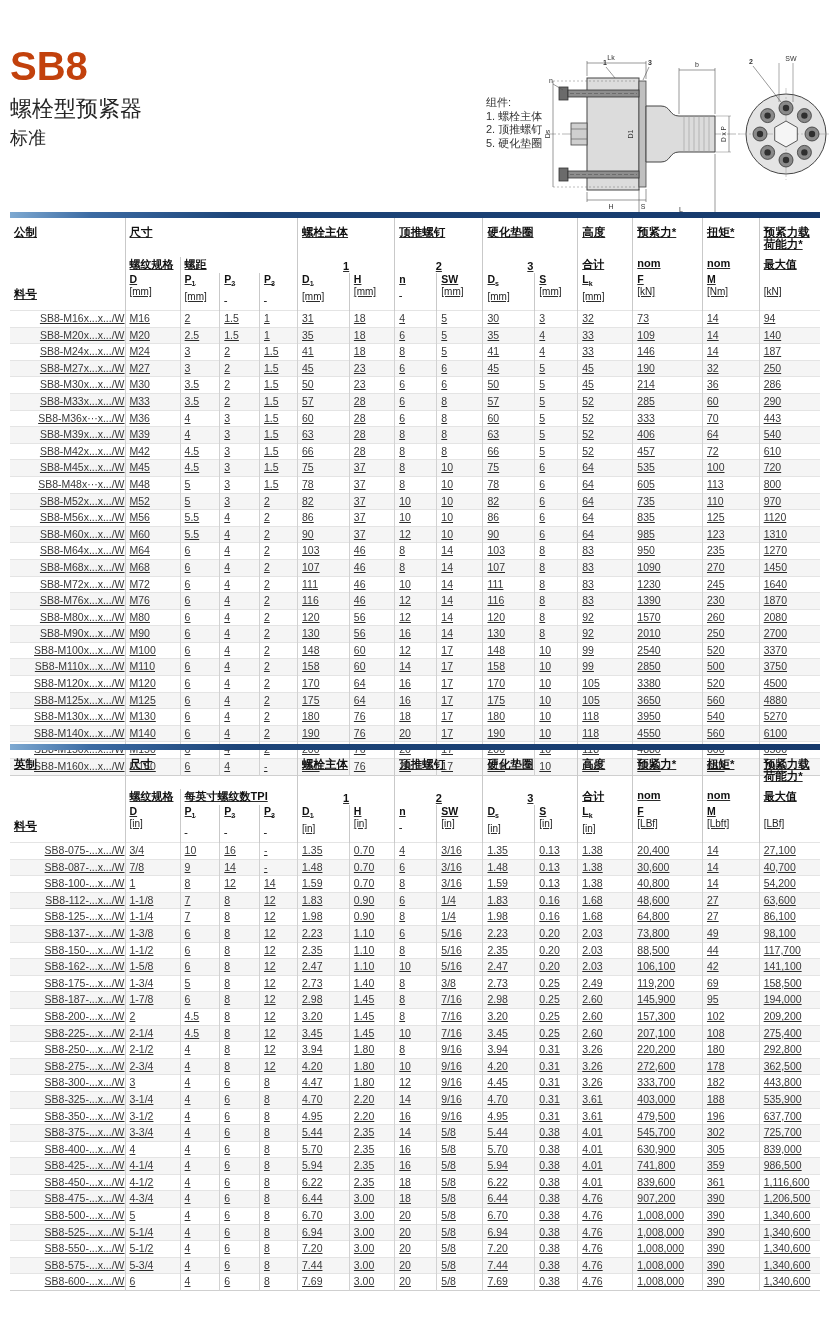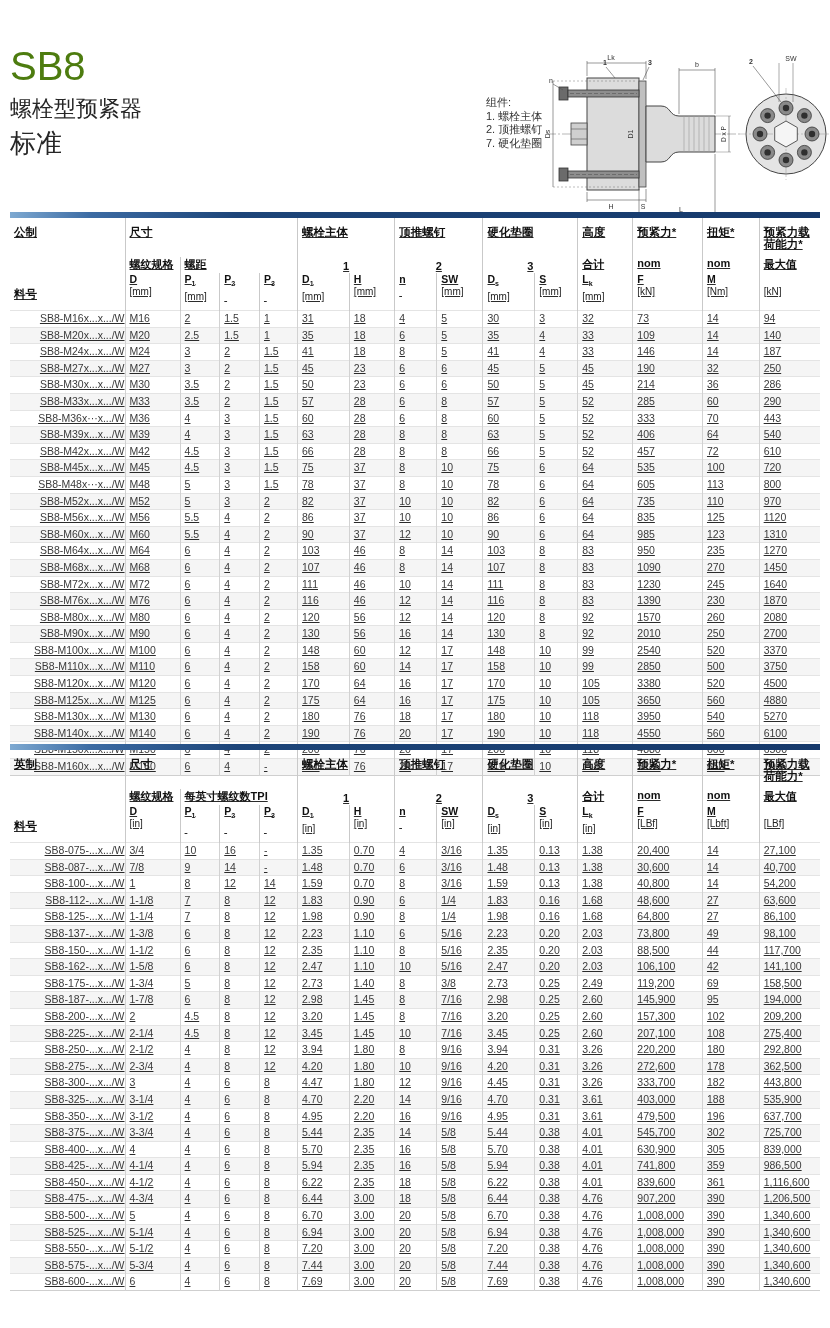--- a/index.html
+++ b/index.html
@@ -1,21 +1,21 @@
 <!DOCTYPE html>
 <html><head>
 <meta charset="utf-8">
 <style>
   html,body{margin:0;padding:0;background:#e9e9e9;}
   #page{position:relative;width:830px;height:1328px;background:#ffffff;overflow:hidden;
         font-family:"Liberation Sans","DejaVu Sans",sans-serif;color:#2b2b2b;}
   
-  .page-title{position:absolute;left:10px;top:44px;font-size:40px;font-weight:400;color:#4d7c0f;letter-spacing:0;}
+  .page-title{position:absolute;left:10px;top:44px;font-size:40px;font-weight:700;color:#c2410c;letter-spacing:0;}
   .page-subtitle{position:absolute;left:10px;top:94px;font-size:22px;font-weight:400;color:#262626;font-family:Liberation Serif, serif;}
-  .page-variant{position:absolute;left:10px;top:126px;font-size:26px;font-weight:400;color:#262626;}
+  .page-variant{position:absolute;left:10px;top:126px;font-size:18px;font-weight:400;color:#262626;}
   .page-desc{position:absolute;left:10px;top:163px;font-size:10.5px;line-height:15px;color:#222;font-weight:bold;}
   
   .legend{position:absolute;left:486px;top:96px;font-size:11px;line-height:13.5px;color:#333;}
   .drawing{position:absolute;left:543px;top:50px;}
   
   .band{position:absolute;left:10px;width:810px;height:6px;
         background:linear-gradient(90deg,#7ea9d1 0%,#3c6ba3 10%,#1d4579 28%,#16396b 100%);}
   
   .tblwrap{position:absolute;left:10px;width:810px;}
   table.spec{border-collapse:collapse;table-layout:fixed;width:810px;text-decoration:underline;}
@@ -48,21 +48,21 @@
 <div id="page">
 
   <div class="page-title">SB8</div>
   <div class="page-subtitle">螺栓型预紧器</div>
   <div class="page-variant">标准</div>
 
   <div class="legend">
     <div>组件:</div>
     <div>1. 螺栓主体</div>
     <div>2. 顶推螺钉</div>
-    <div>7. 硬化垫圈</div>
+    <div>5. 硬化垫圈</div>
   </div>
 
   <svg class="drawing" width="287" height="170" viewBox="0 0 287 170">
 
     <line x1="4" y1="84" x2="198" y2="84" stroke="#999" stroke-width="0.7" stroke-dasharray="9 2 2 2"></line>
 
     <rect x="44" y="28" width="52" height="112" fill="#dcdcdc" stroke="#444" stroke-width="1"></rect>
 
     <rect x="96" y="31" width="7" height="106" fill="#c0c0c0" stroke="#444" stroke-width="0.8"></rect>
 

